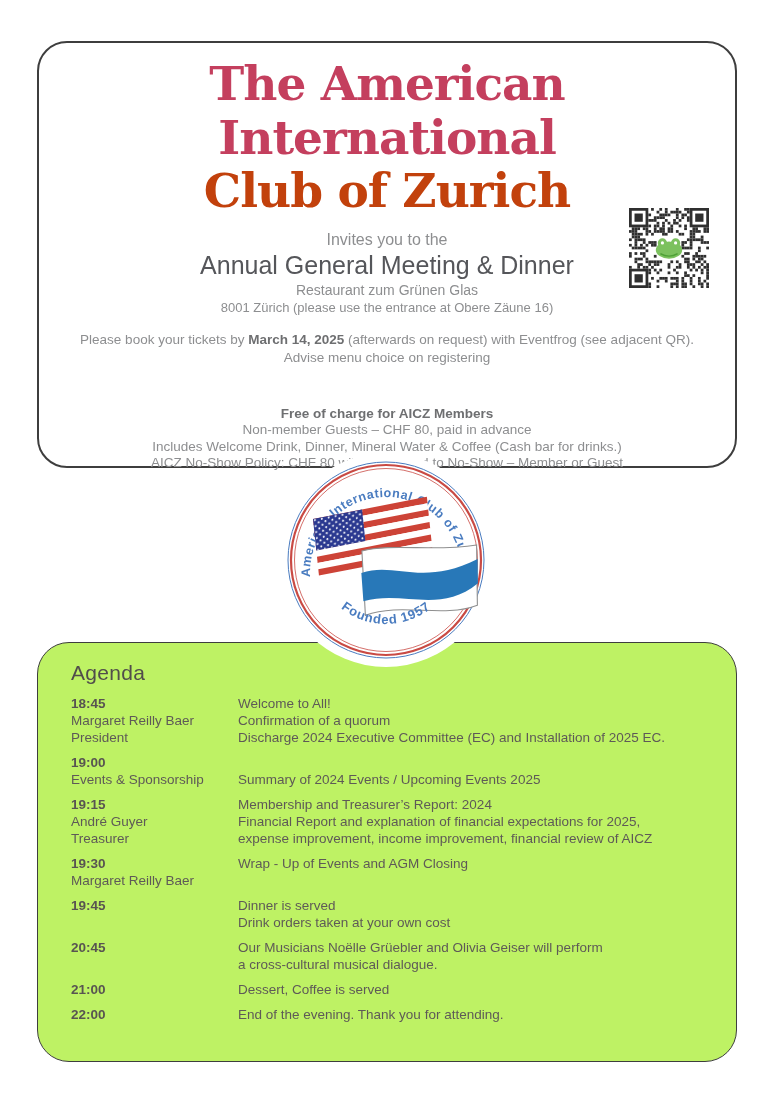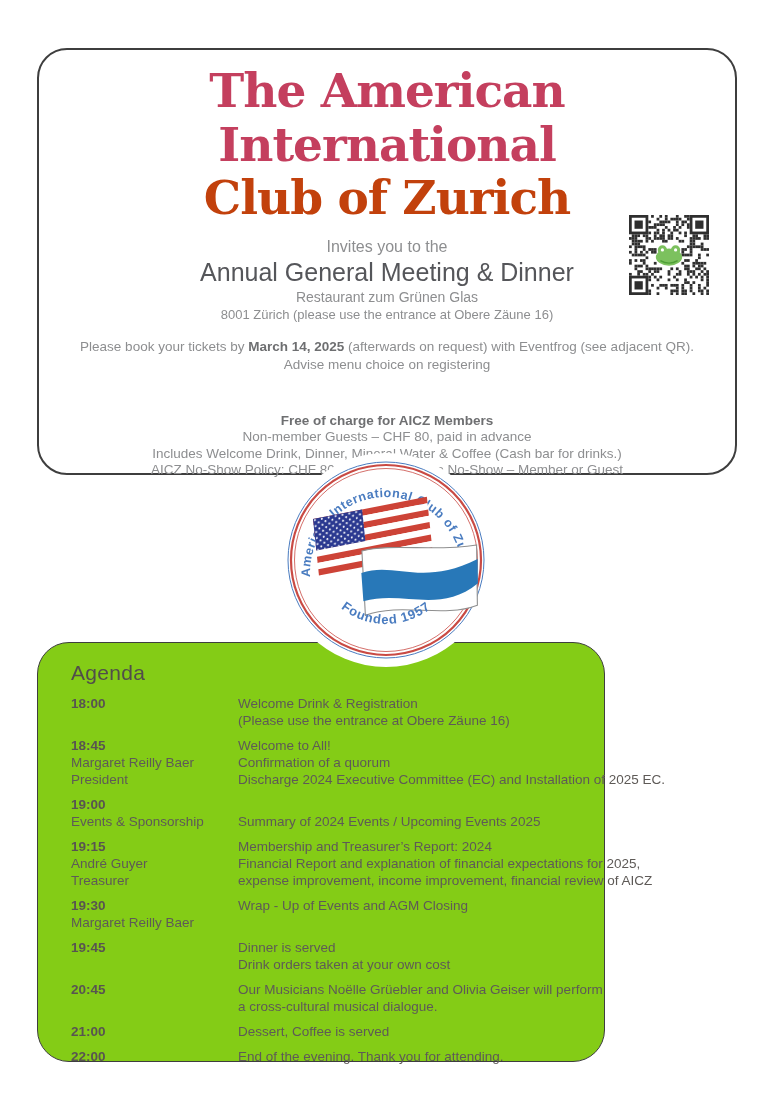--- a/index.html
+++ b/index.html
@@ -1,21 +1,21 @@
 <!DOCTYPE html>
 <html><head>
 <meta charset="utf-8">
 <style>
   html,body{margin:0;padding:0;background:#ffffff;}
   body{font-family:"Liberation Sans",sans-serif;-webkit-font-smoothing:antialiased;}
   #page{position:relative;width:768px;height:1097px;background:#fff;overflow:hidden;}
 
   
   .card{
-    position:absolute;left:37px;top:48px;width:700px;height:427px;
+    position:absolute;left:37px;top:41px;width:700px;height:427px;
     box-sizing:border-box;border:2px solid #3e3e3e;border-radius:30px;
     background:#fff;text-align:center;
   }
   .title{
     font-family:"DejaVu Serif","Liberation Serif",serif;
     font-weight:bold;font-size:47px;line-height:1.14;letter-spacing:-1px;
   }
   .title1{margin-top:14px;color:#c43f5e;}
   .title2{color:#c2410c;}
   .invites{margin-top:13px;font-size:16px;color:#8d8e90;}
@@ -27,23 +27,23 @@
   .booking b{color:#6e6f71;font-weight:bold;}
   .pricing{margin-top:39px;font-size:13.5px;line-height:16.5px;color:#8d8e90;}
   .pricing .free{font-weight:bold;color:#6e6f71;}
   .qr{position:absolute;left:590px;top:165px;width:80px;height:80px;}
 
   
   .logo{position:absolute;left:279px;top:453px;width:214px;height:214px;z-index:5;}
 
   
   .agenda{
-    position:absolute;left:37px;top:642px;width:568px;height:420px;
+    position:absolute;left:37px;top:642px;width:700px;height:420px;
     box-sizing:border-box;border:1.5px solid #3e3e3e;border-radius:32px;
-    background:#84cc16;padding:16px 12px 0 33px;color:#5e5a57;
+    background:#bef264;padding:16px 12px 0 33px;color:#5e5a57;
   }
   .agenda h2{
     margin:2px 0 10px 0;font-size:21px;font-weight:normal;
     color:#514d4b;letter-spacing:0.3px;
   }
   .agenda-row{
     display:grid;grid-template-columns:167px 1fr;
     font-size:13.5px;line-height:17px;margin-bottom:8px;
   }
   .agenda-row .cell-left div:first-child{font-weight:bold;color:#585451;}
@@ -400,29 +400,20 @@
     <text font-size="13" fill="#4a7cc0" font-weight="bold" letter-spacing="0.8">
       <textPath href="#arcBottom" startOffset="50%" text-anchor="middle" id="logo-founded-textpath">Founded 1957</textPath>
     </text>
   </svg>
 
   <div class="agenda">
     <h2>Agenda</h2>
     <div id="agenda-rows">
         <div class="agenda-row">
           <div class="cell-left">
-            <div>18:00</div>
-          </div>
-          <div class="cell-right">
-            <div>Welcome Drink &amp; Registration</div>
-            <div>(Please use the entrance at Obere Zäune 16)</div>
-          </div>
-        </div>
-        <div class="agenda-row">
-          <div class="cell-left">
             <div>18:45</div>
             <div>Margaret Reilly Baer</div>
             <div>President</div>
           </div>
           <div class="cell-right">
             <div>Welcome to All!</div>
             <div>Confirmation of a quorum</div>
             <div>Discharge 2024 Executive Committee (EC) and Installation of 2025 EC.</div>
           </div>
         </div>

